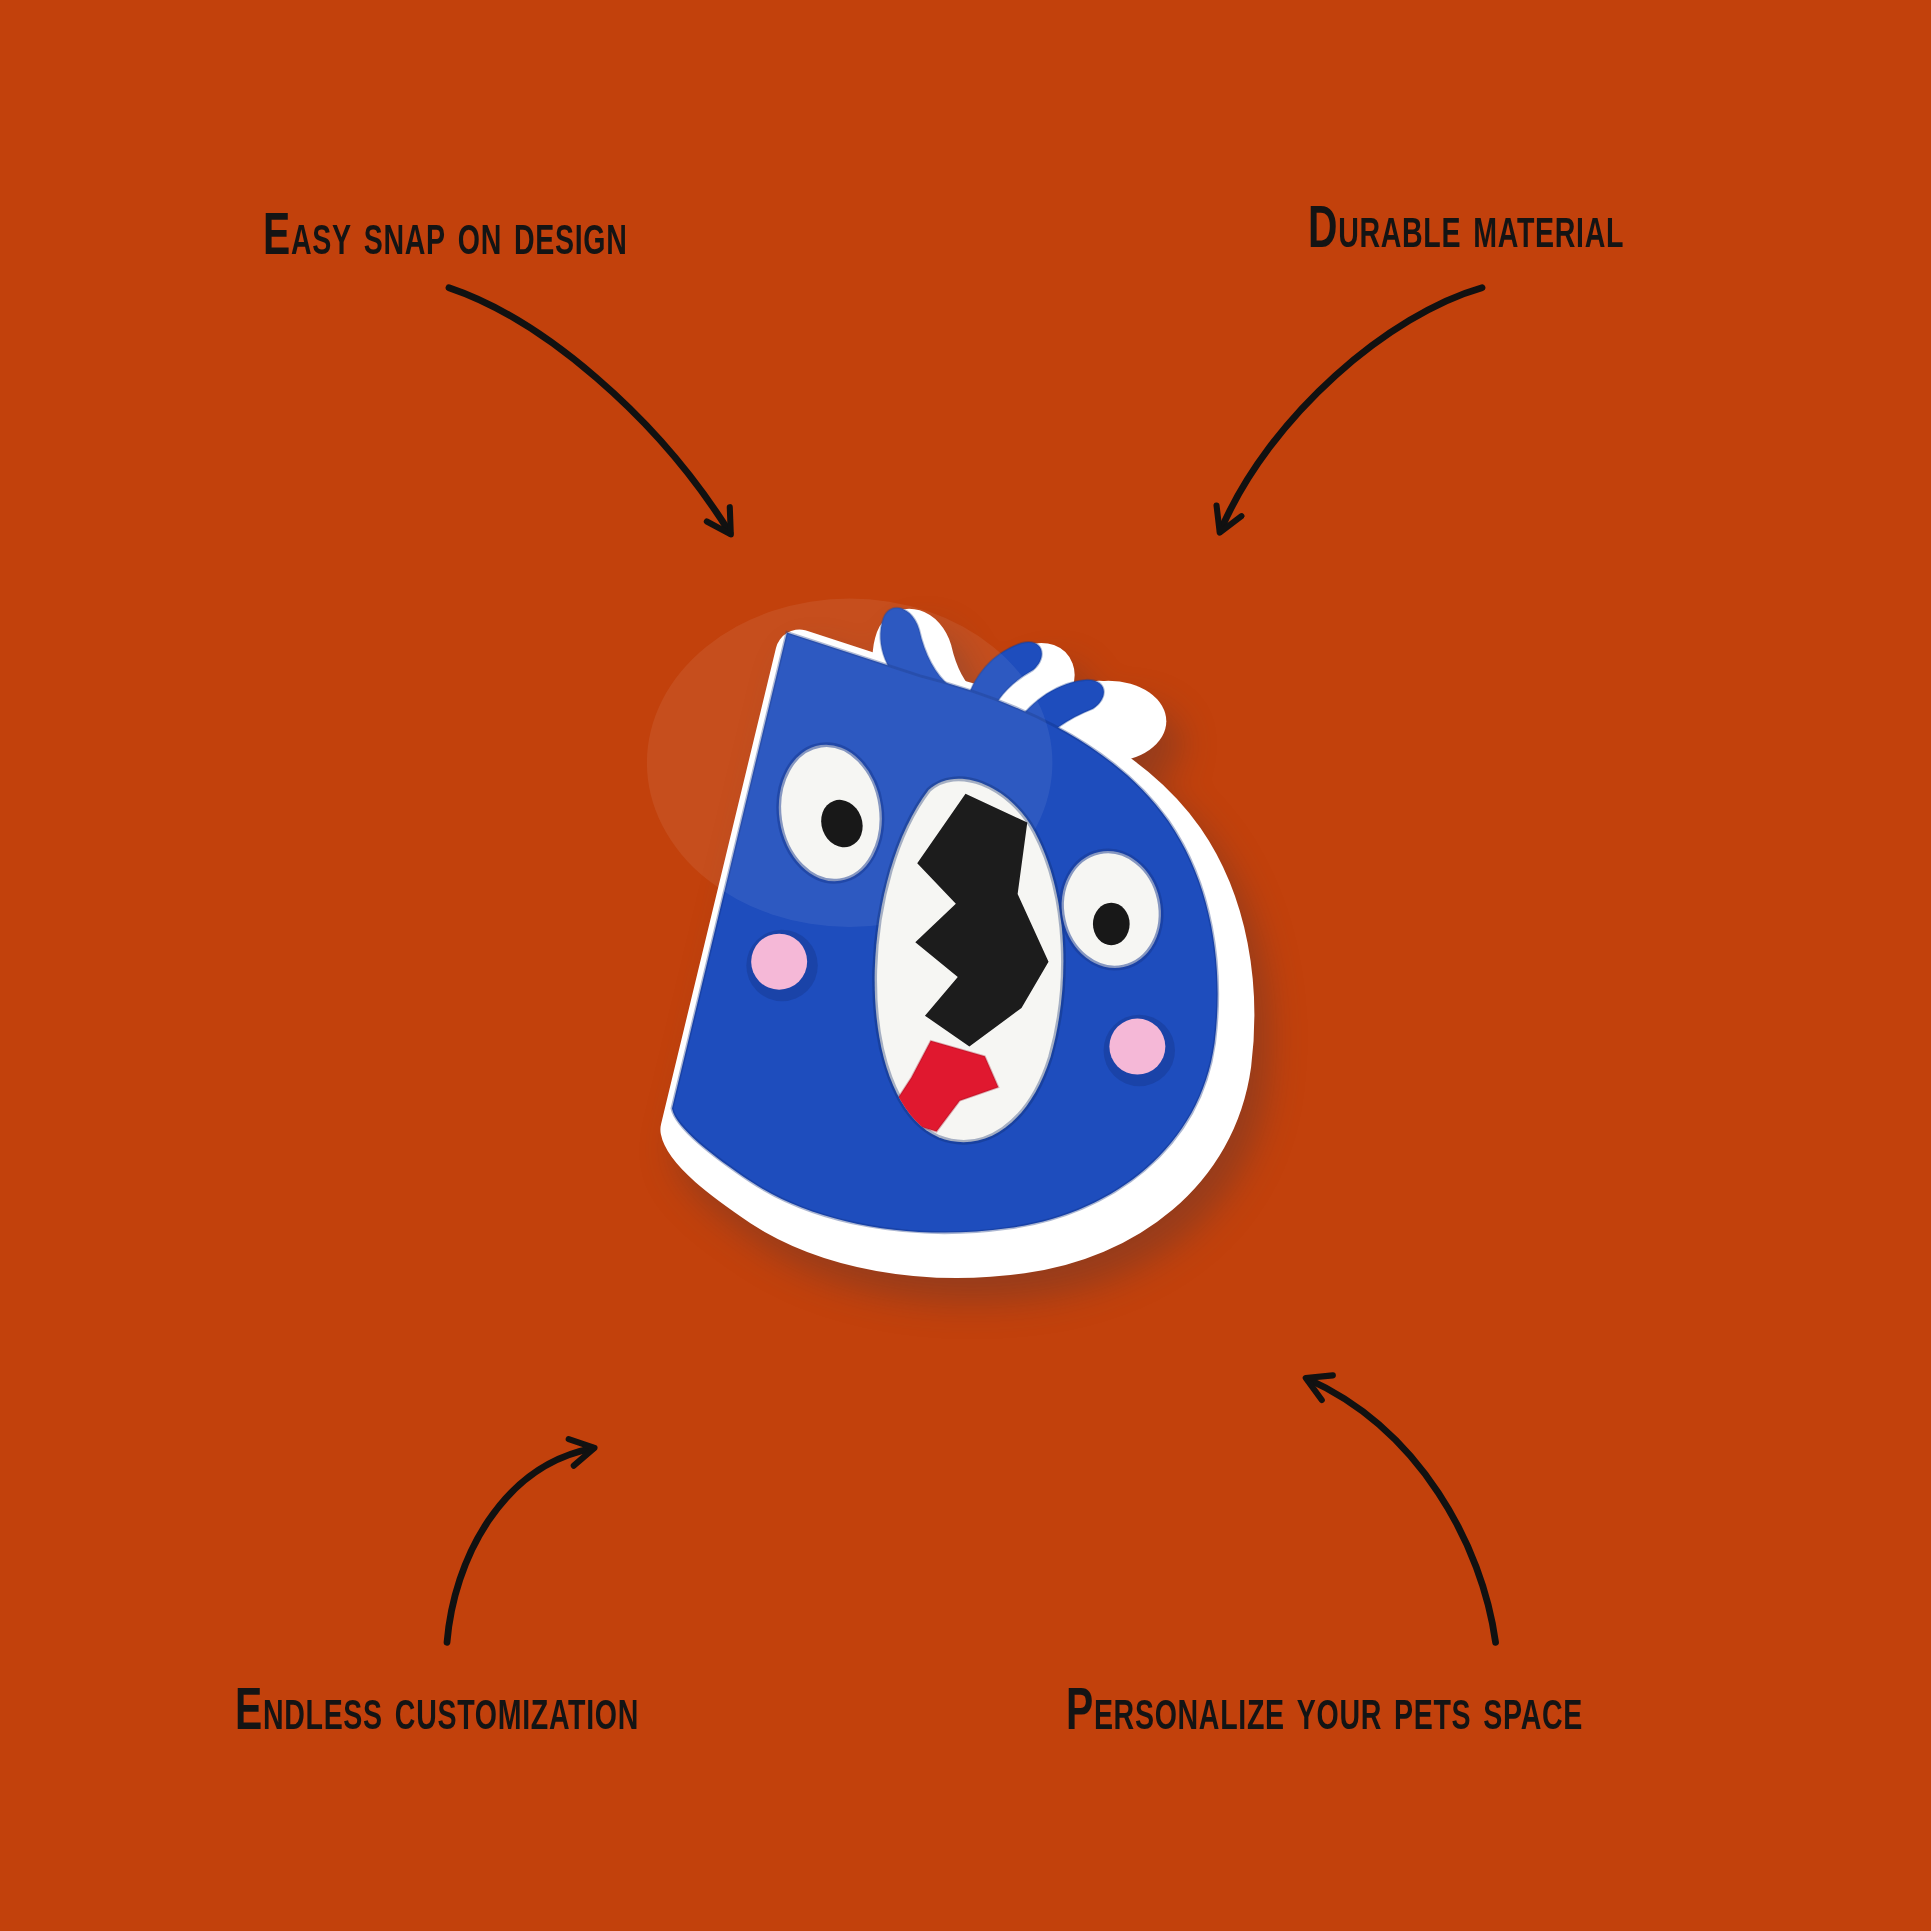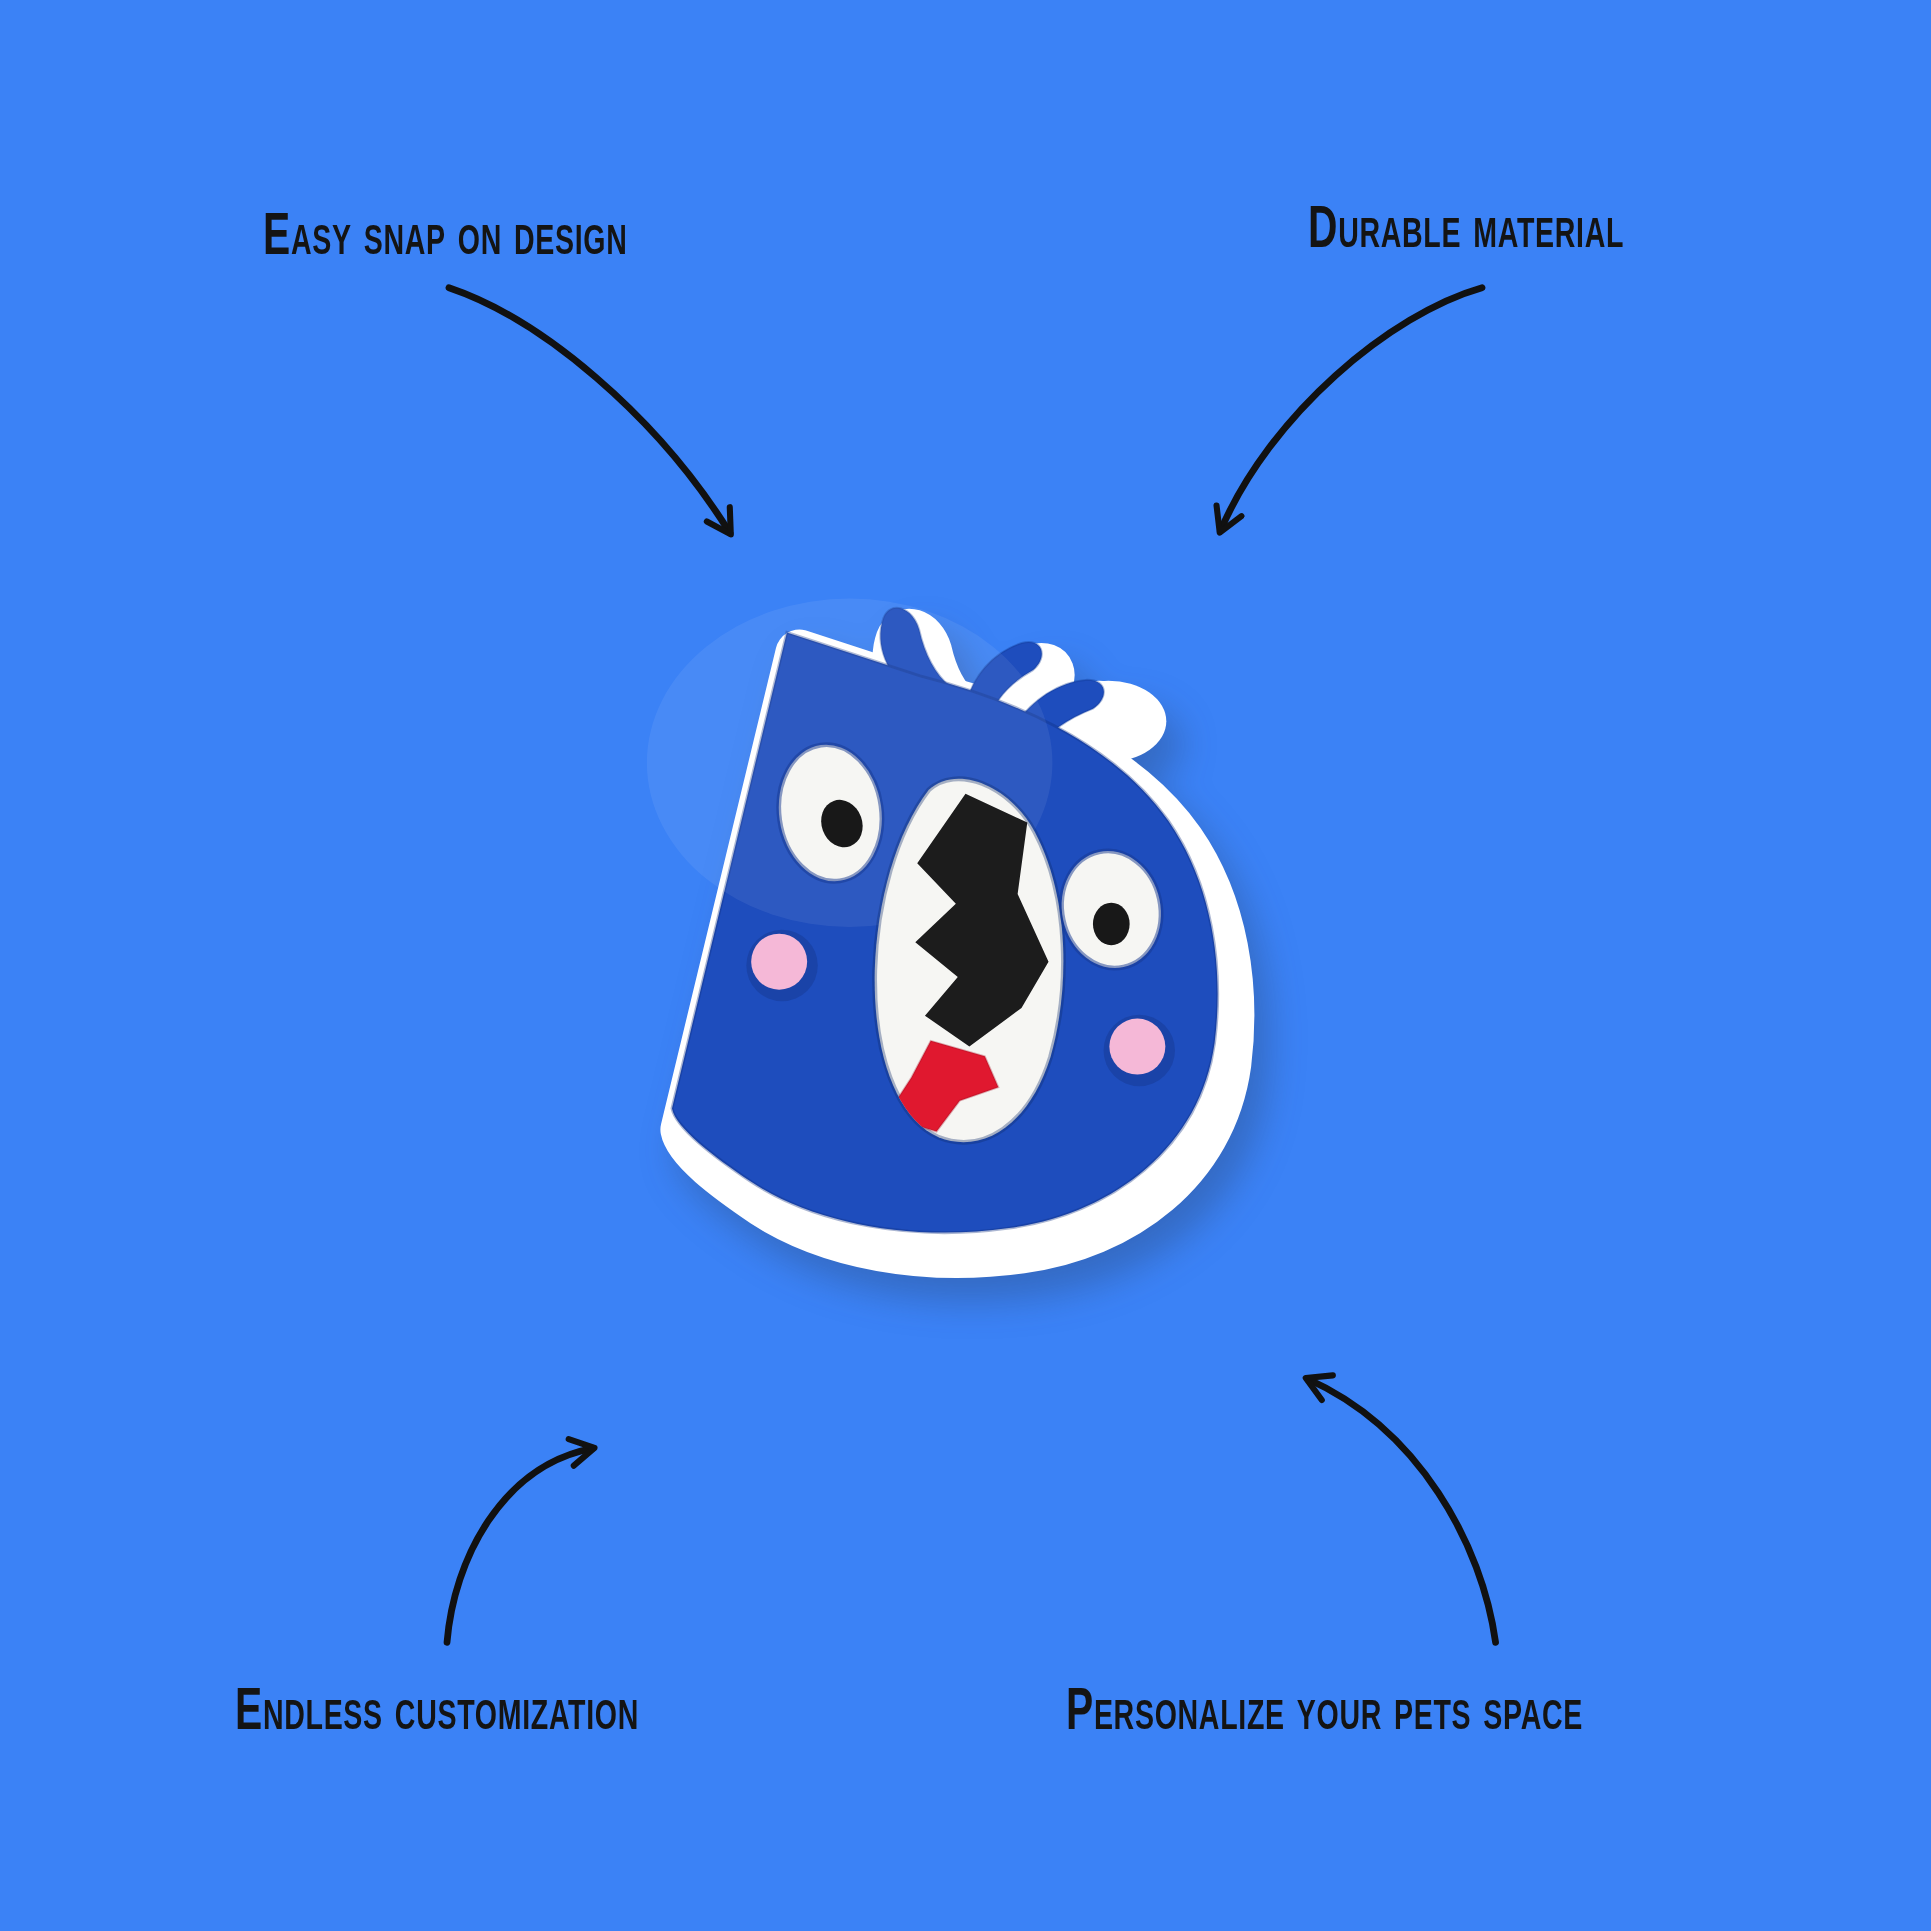--- a/index.html
+++ b/index.html
@@ -1,19 +1,19 @@
 <!DOCTYPE html>
 <html><head>
 <meta charset="utf-8">
 <style>
   html,body{margin:0;padding:0;background:#ffffff;}
   .canvas{
     position:relative;
     width:1931px;height:1931px;
-    background:#3b82f6;
+    background:#c2410c;
     overflow:hidden;
     font-family:"Liberation Sans", sans-serif;
   }
   .art{position:absolute;left:0;top:0;width:1931px;height:1931px;}
   .callout{
     position:absolute;
     font-weight:700;
     font-size:60px;
     line-height:1;
     color:#141414;

